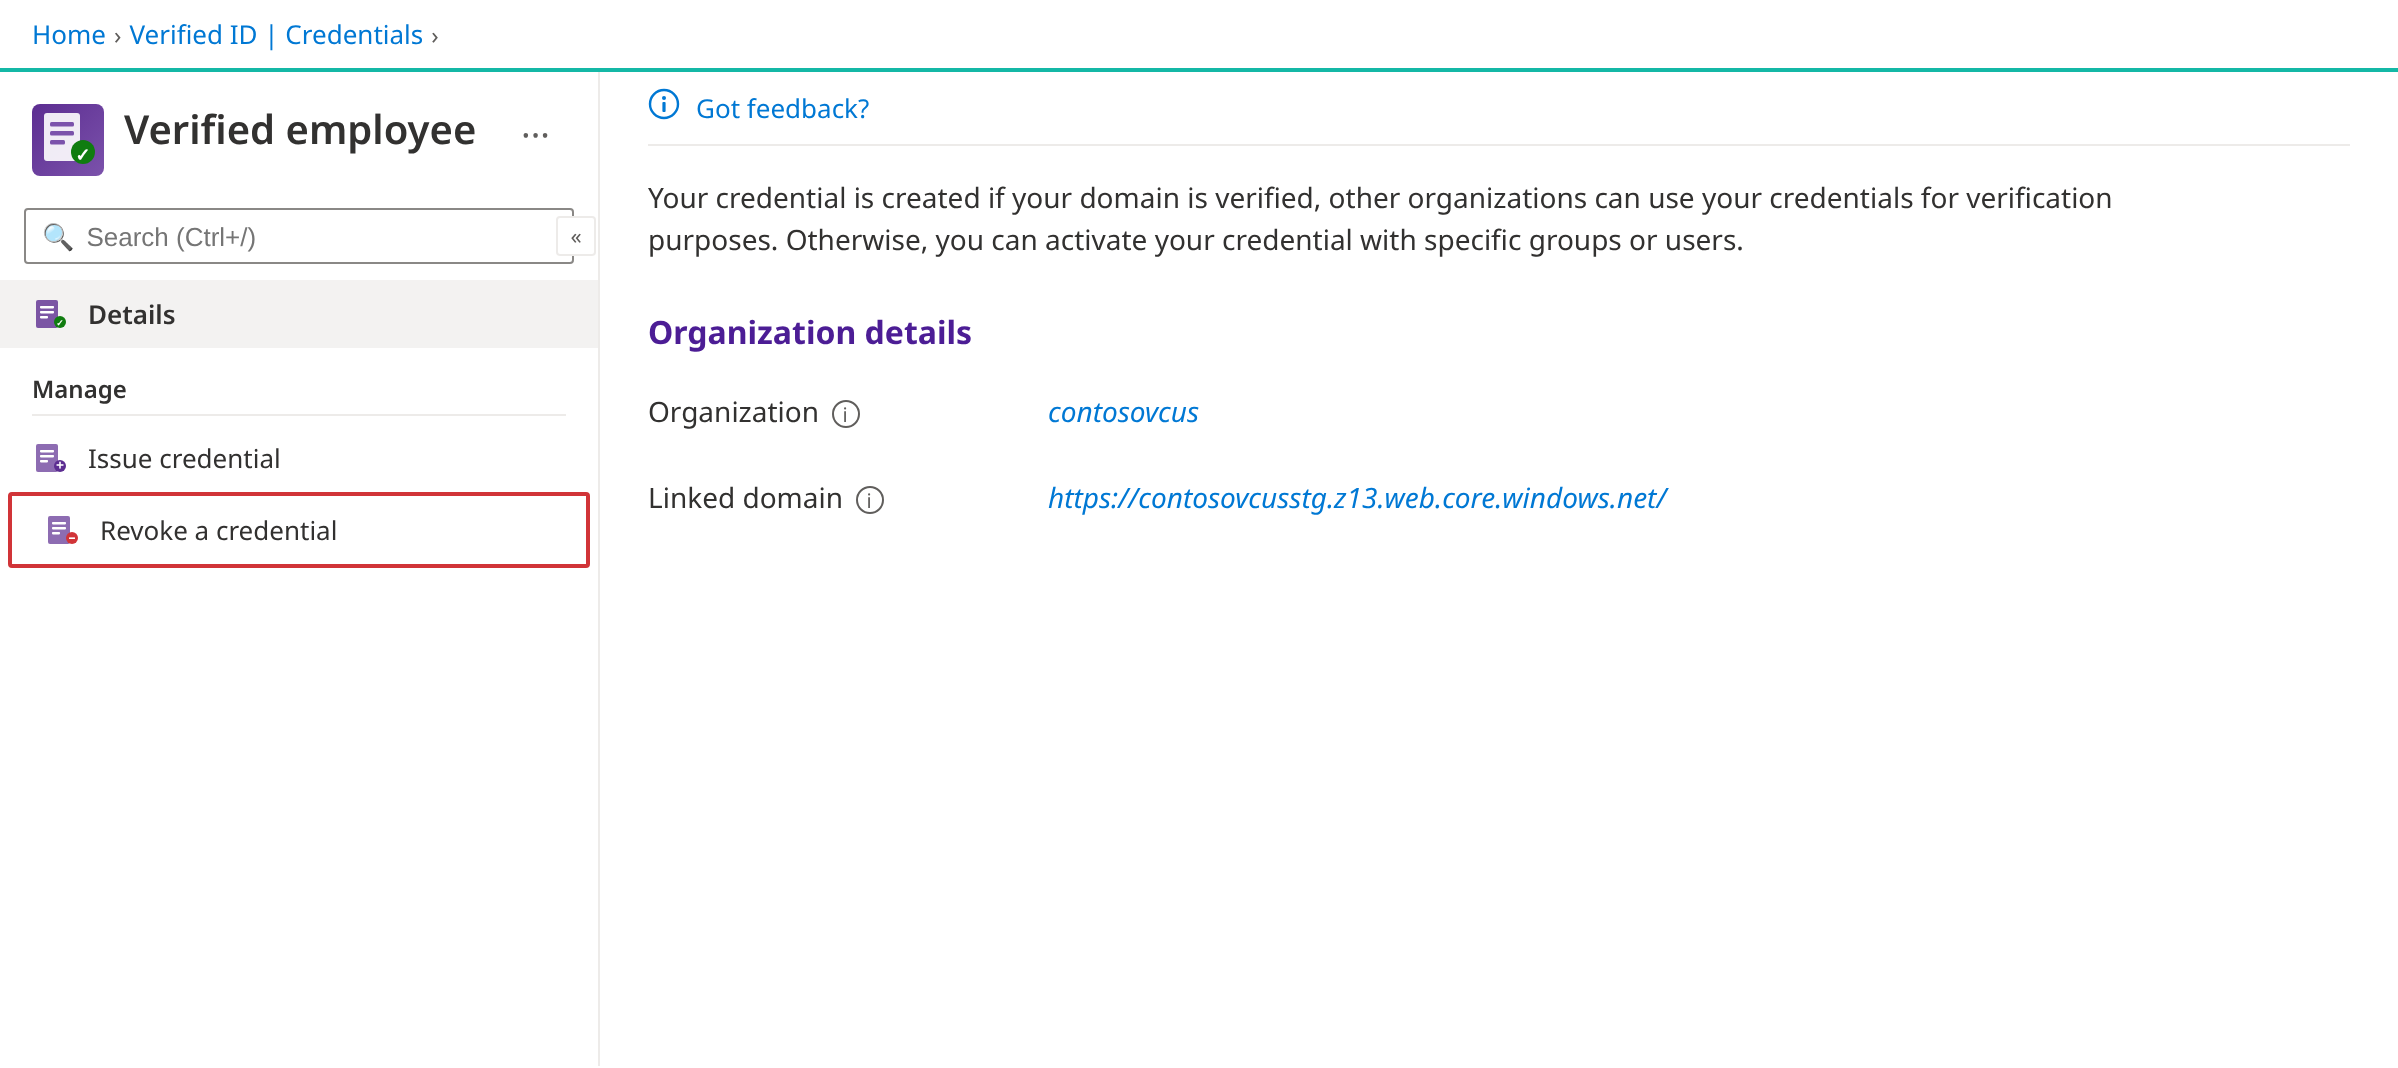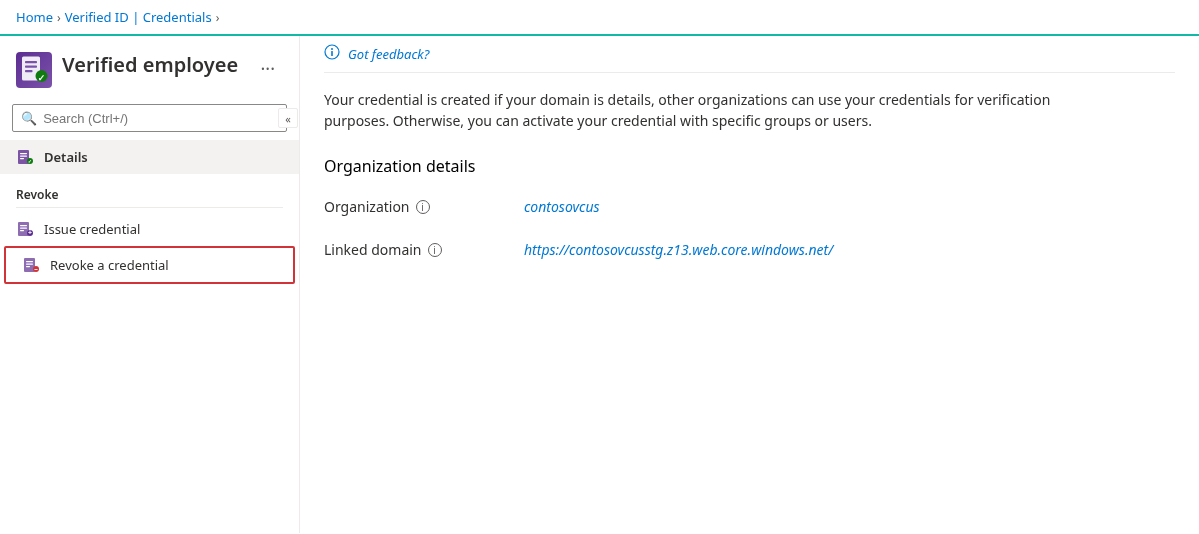--- a/index.html
+++ b/index.html
@@ -194,22 +194,22 @@
     .section-description {
       font-size: 14px;
       color: #323130;
       line-height: 1.5;
       margin-bottom: 24px;
       max-width: 750px;
     }
 
     .org-section-title {
       font-size: 16px;
-      font-weight: 400;
-      color: #000000;
+      font-weight: 700;
+      color: #4c1d95;
       margin-bottom: 16px;
     }
 
     .org-table {
       display: grid;
       grid-template-columns: 200px 1fr;
       gap: 16px 0;
     }
 
     .org-label {
@@ -328,21 +328,21 @@
           <rect x="4" y="5" width="7" height="1.2" rx="0.4" fill="white"></rect>
           <rect x="4" y="7.5" width="7" height="1.2" rx="0.4" fill="white"></rect>
           <rect x="4" y="10" width="4" height="1.2" rx="0.4" fill="white"></rect>
           <circle cx="14" cy="13" r="3" fill="#107c10"></circle>
           <text x="14" y="15.2" text-anchor="middle" font-size="4.5" fill="white" font-weight="bold">✓</text>
         </svg>
       </span>
       <span>Details</span>
     </div>
 
-    <div class="nav-section-label">Revoke</div>
+    <div class="nav-section-label">Manage</div>
     <div style="border-top: 1px solid #edebe9; margin: 0 16px 4px 16px;"></div>
 
     <div class="nav-item">
       <span class="nav-icon">
         <svg width="18" height="18" viewBox="0 0 18 18" fill="none">
           <rect x="2" y="2" width="11" height="14" rx="1" fill="#5c2d91" opacity="0.7"></rect>
           <rect x="4" y="5" width="7" height="1.2" rx="0.4" fill="white"></rect>
           <rect x="4" y="7.5" width="7" height="1.2" rx="0.4" fill="white"></rect>
           <rect x="4" y="10" width="4" height="1.2" rx="0.4" fill="white"></rect>
           <circle cx="14" cy="13" r="3" fill="#5c2d91"></circle>
@@ -371,24 +371,24 @@
   <div class="main-content">
 
     <div class="feedback-bar">
       <span>
         <svg width="16" height="16" viewBox="0 0 16 16" fill="none">
           <circle cx="8" cy="8" r="7" stroke="#0078d4" stroke-width="1.2" fill="none"></circle>
           <circle cx="8" cy="5" r="1" fill="#0078d4"></circle>
           <rect x="7.2" y="7" width="1.6" height="5" rx="0.5" fill="#0078d4"></rect>
         </svg>
       </span>
-      <span style="color: #0078d4; font-style: italic;">Got feedback?</span>
-    </div>
-
-    <p class="section-description">Your credential is created if your domain is details, other organizations can use your credentials for verification purposes. Otherwise, you can activate your credential with specific groups or users.</p>
+      <span style="color: #0078d4;">Got feedback?</span>
+    </div>
+
+    <p class="section-description">Your credential is created if your domain is verified, other organizations can use your credentials for verification purposes. Otherwise, you can activate your credential with specific groups or users.</p>
 
     <h3 class="org-section-title">Organization details</h3>
 
     <div class="org-table">
 
       <div class="org-label">
         <span>Organization</span>
         <span class="info-icon">i</span>
       </div>
       <div class="org-value">

